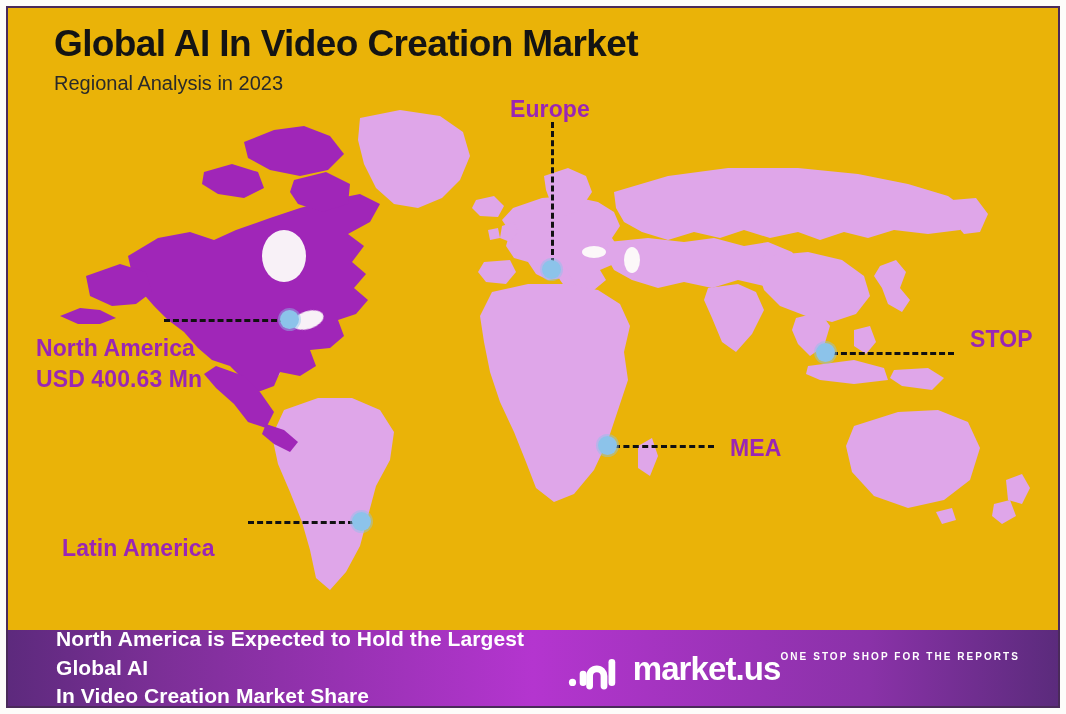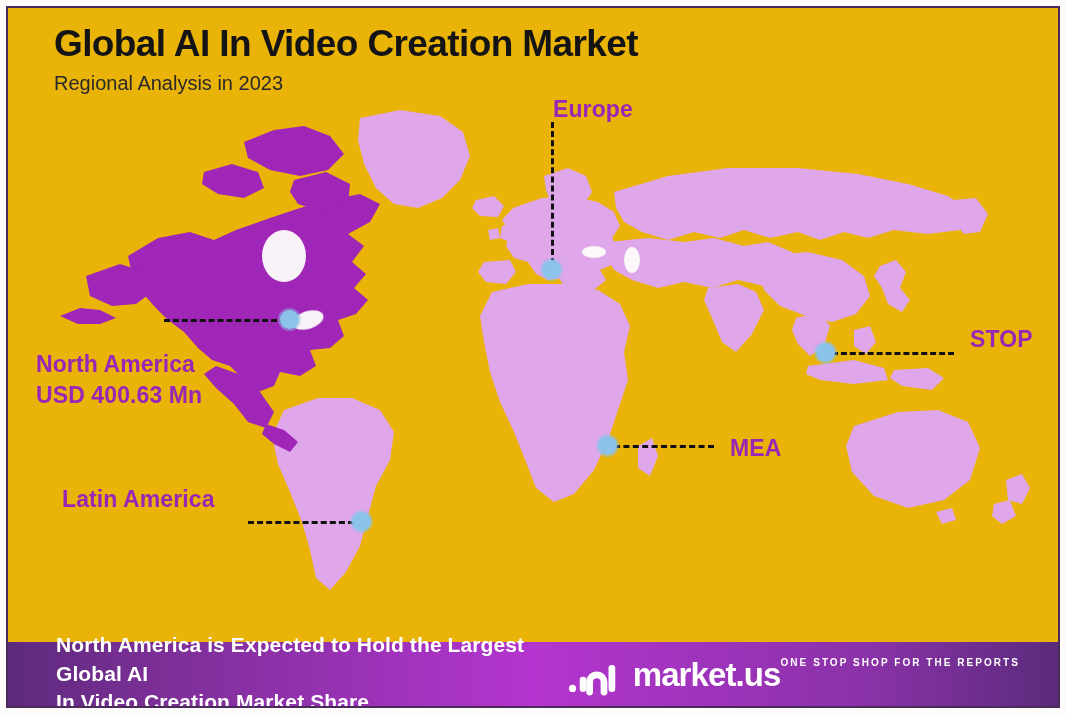--- a/index.html
+++ b/index.html
@@ -57,21 +57,21 @@
   
   .rlabel{
     position:absolute;z-index:8;
     font-size:23px;font-weight:700;color:#9a26b5;
     letter-spacing:.1px;white-space:nowrap;line-height:1.35;
   }
   .rlabel .val{display:block;color:#9a26b5;}
 
   
   .footer{
-    position:absolute;left:0;right:0;bottom:0;height:64px;
+    position:absolute;left:0;right:0;bottom:0;height:76px;
     background:linear-gradient(90deg,#5d2a7d 0%,#7b2f96 14%,#b435cf 50%,#8a32a8 82%,#5b2b7c 100%);
     display:flex;align-items:center;justify-content:space-between;
     padding:0 22px 0 48px;box-sizing:border-box;z-index:10;
   }
   .footer-text{
     color:#ffffff;font-size:21px;font-weight:700;line-height:1.38;
     max-width:730px;letter-spacing:.1px;
   }
   .logo{display:flex;align-items:center;gap:11px;padding-right:16px;}
   .logo-mark{width:54px;height:44px;flex:none;}
@@ -203,38 +203,38 @@
       <div class="dash h" style="left:824px;top:272px;width:122px;"></div>
       <div class="dot" style="left:808px;top:263px;"></div>
 
       <div class="dash h" style="left:606px;top:365px;width:100px;"></div>
       <div class="dot" style="left:590px;top:356px;"></div>
 
       <div class="dash h" style="left:240px;top:441px;width:106px;"></div>
       <div class="dot" style="left:344px;top:432px;"></div>
     </div>
 
-    <div class="rlabel" style="left:28px;top:325px;margin-top:16px;">
+    <div class="rlabel" style="left:28px;top:325px;">
       <span>North America</span>
       <span class="val">USD 400.63 Mn</span>
     </div>
 
-    <div class="rlabel" style="left:502px;top:86px;margin-left:43px;">
+    <div class="rlabel" style="left:502px;top:86px;">
       <span>Europe</span>
     </div>
 
     <div class="rlabel" style="left:962px;top:316px;">
       <span>STOP</span>
     </div>
 
     <div class="rlabel" style="left:722px;top:425px;">
       <span>MEA</span>
     </div>
 
-    <div class="rlabel" style="left:54px;top:476px;">
+    <div class="rlabel" style="left:54px;top:525px;">
       <span>Latin America</span>
     </div>
 
     <div class="footer">
       <div class="footer-text">
         <div>North America is Expected to Hold the Largest Global AI</div>
         <div>In Video Creation Market Share</div>
       </div>
 
       <div class="logo">

